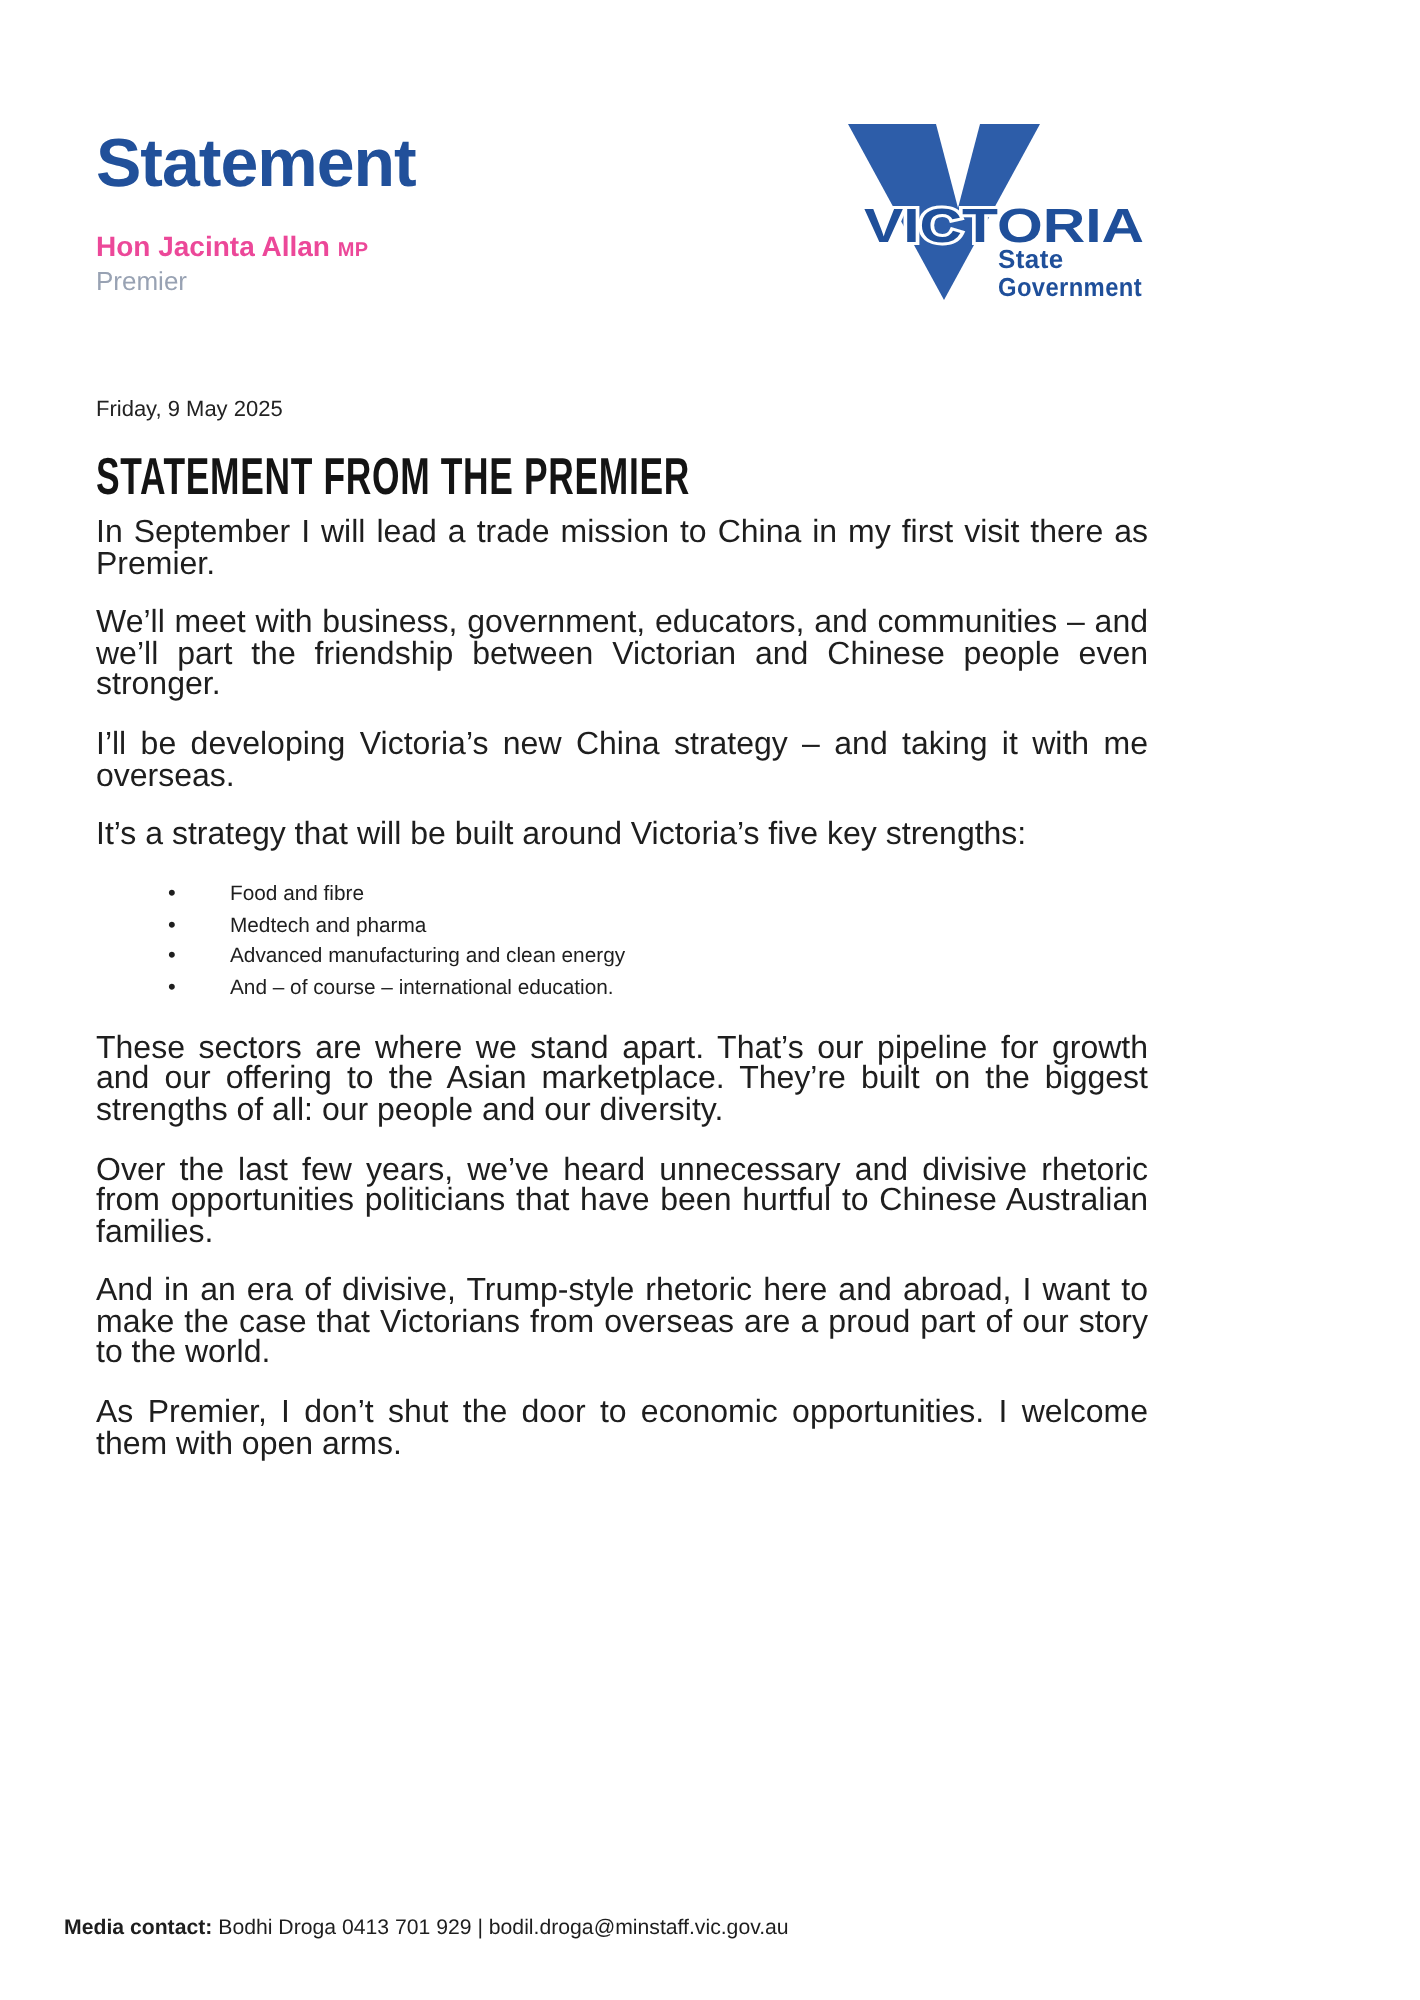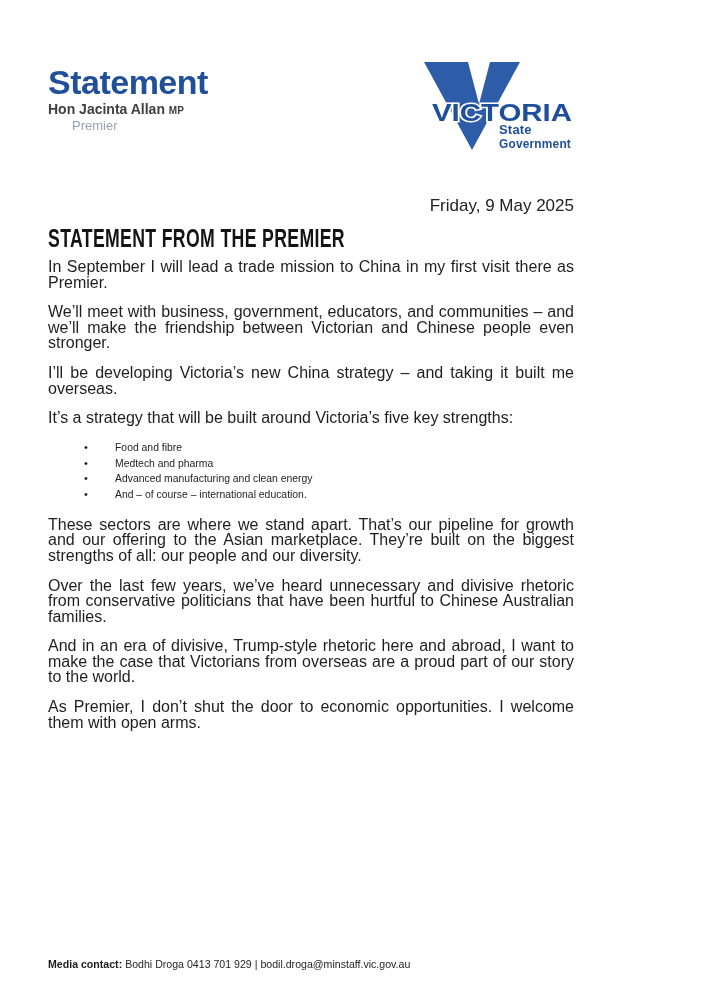--- a/index.html
+++ b/index.html
@@ -11,43 +11,43 @@
     padding:0 46px 0 48px;
     font-family:"Liberation Sans", sans-serif;
     color:#1e1e1e;
     overflow:hidden;
   }
 
   
   .header { display:flex; justify-content:space-between; align-items:flex-start; margin-top:55px; height:97px; }
   .masthead { padding-top:9px; }
   .m-title { font-size:34px; font-weight:700; color:#21509a; line-height:36px; letter-spacing:-0.5px; }
-  .m-author { margin-top:2px; font-size:14px; font-weight:700; color:#404040; line-height:15px; }
+  .m-author { margin-top:16px; font-size:14px; font-weight:700; color:#ec4899; line-height:15px; }
   .m-author .mp { font-size:10px; letter-spacing:0.2px; }
-  .m-role { font-size:13px; color:#98a2b3; line-height:14px; margin-top:1px;margin-left:24px; }
+  .m-role { font-size:13px; color:#98a2b3; line-height:14px; margin-top:1px; }
   .logo { margin-top:5px; flex:none; }
   .logo-word { font-family:"Liberation Sans", sans-serif; font-weight:700; font-size:24px;
                stroke:#ffffff; stroke-width:3px; paint-order:stroke; }
   .logo-sub  { font-family:"Liberation Sans", sans-serif; font-weight:700; font-size:13px; letter-spacing:0.2px; }
 
   
-  .date { margin-top:46px; font-size:17px; line-height:15px; color:#222222;text-align:right; }
+  .date { margin-top:46px; font-size:11px; line-height:15px; color:#222222; }
   h1.heading {
     margin:10px 0 6px 0;
     font-size:26px; line-height:30px; font-weight:700; color:#141414;
     letter-spacing:0.5px; white-space:nowrap;
     transform:scaleX(0.68); transform-origin:0 50%;
   }
   p.body { margin:0 0 14.3px 0; font-size:16px; line-height:15.5px; text-align:justify; color:#1e1e1e; }
   ul.bullets { list-style:none; margin:12.5px 0 14.3px 0; padding:0 0 0 36px; }
   ul.bullets li { position:relative; padding-left:31px; font-size:10.4px; line-height:15.6px; color:#1e1e1e; }
   ul.bullets li::before { content:"\2022"; position:absolute; left:0; top:0; font-size:11px; }
 
   
-  .footer { position:absolute; left:48px; right:46px; top:957px; font-size:10.6px; line-height:15px; color:#1e1e1e; }
+  .footer { position:absolute; left:32px; right:46px; top:957px; font-size:10.6px; line-height:15px; color:#1e1e1e; }
   .footer .label { font-weight:700; }
 </style>
 </head>
 <body>
 
 <div class="page">
 
   <div class="header">
     <div class="masthead">
       <div class="m-title">Statement</div>
@@ -62,33 +62,33 @@
       <text class="logo-sub" x="77" y="74" fill="#1f4f9a">State</text>
       <text class="logo-sub" x="77" y="88" textLength="72" lengthAdjust="spacingAndGlyphs" fill="#1f4f9a">Government</text>
     </svg>
   </div>
 
   <div class="date">Friday, 9 May 2025</div>
 
   <h1 class="heading">STATEMENT FROM THE PREMIER</h1>
 
   <p class="body">In September I will lead a trade mission to China in my first visit there as Premier.</p>
-  <p class="body">We’ll meet with business, government, educators, and communities – and we’ll make the friendship between Victorian and Chinese people even stronger.</p>
-  <p class="body">I’ll be developing Victoria’s new China strategy – and taking it built me overseas.</p>
+  <p class="body">We’ll meet with business, government, educators, and communities – and we’ll part the friendship between Victorian and Chinese people even stronger.</p>
+  <p class="body">I’ll be developing Victoria’s new China strategy – and taking it with me overseas.</p>
   <p class="body">It’s a strategy that will be built around Victoria’s five key strengths:</p>
 
   <ul class="bullets">
     <li>Food and fibre</li>
     <li>Medtech and pharma</li>
     <li>Advanced manufacturing and clean energy</li>
     <li>And – of course – international education.</li>
   </ul>
 
   <p class="body">These sectors are where we stand apart. That’s our pipeline for growth and our offering to the Asian marketplace. They’re built on the biggest strengths of all: our people and our diversity.</p>
-  <p class="body">Over the last few years, we’ve heard unnecessary and divisive rhetoric from conservative politicians that have been hurtful to Chinese Australian families.</p>
+  <p class="body">Over the last few years, we’ve heard unnecessary and divisive rhetoric from opportunities politicians that have been hurtful to Chinese Australian families.</p>
   <p class="body">And in an era of divisive, Trump-style rhetoric here and abroad, I want to make the case that Victorians from overseas are a proud part of our story to the world.</p>
   <p class="body">As Premier, I don’t shut the door to economic opportunities. I welcome them with open arms.</p>
 
   <div class="footer">
     <span class="label">Media contact:</span>
     <span>Bodhi Droga 0413 701 929 | bodil.droga@minstaff.vic.gov.au</span>
   </div>
 
 </div>
 

